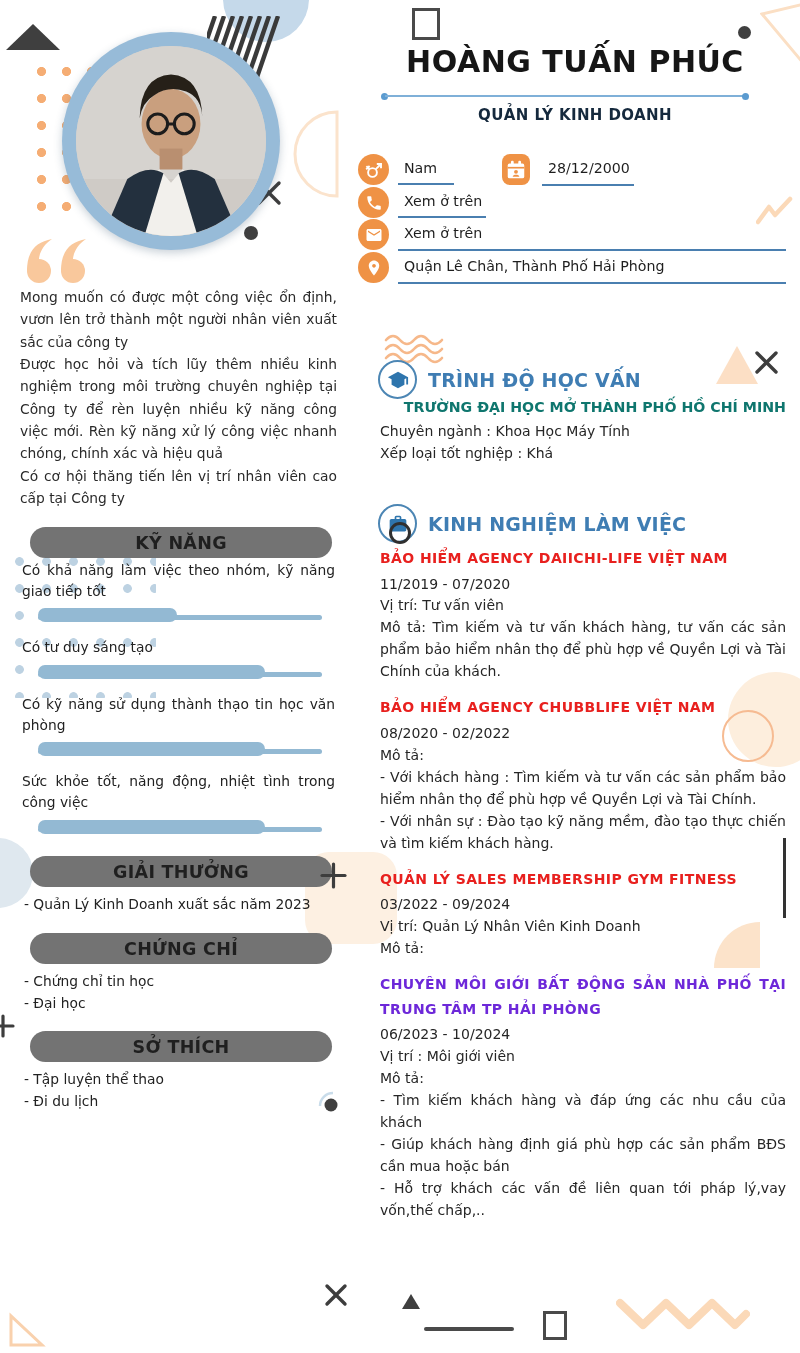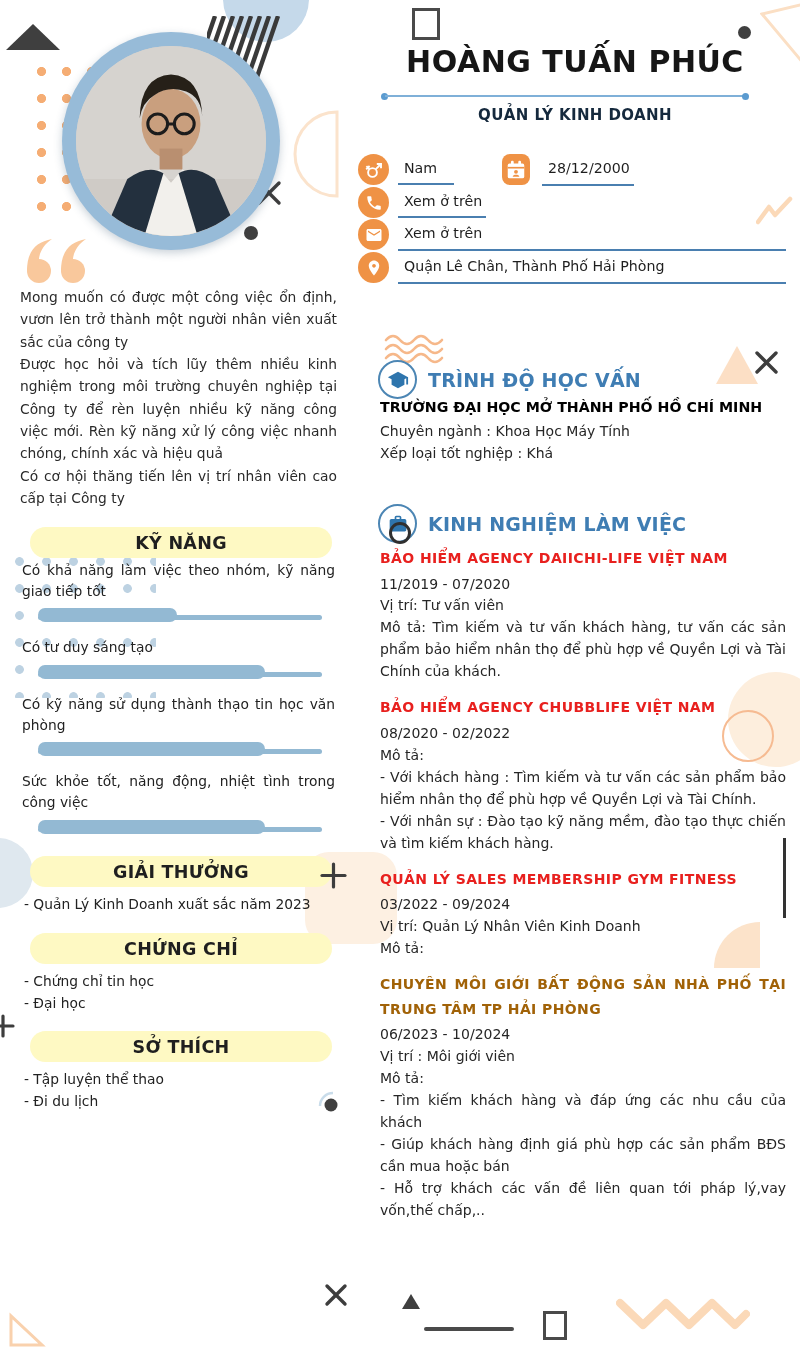--- a/index.html
+++ b/index.html
@@ -23,48 +23,48 @@
   .circle-outline-orange{width:48px;height:48px;border-radius:50%;border:2.5px solid #f6bb92;}
   .circle-outline-dark{width:16px;height:16px;border-radius:50%;border:3px solid #2f2f2f;background:#fff0;}
   .tri-peach-solid{width:0;height:0;border-left:21px solid transparent;border-right:21px solid transparent;border-bottom:38px solid #fcdfc5;}
   .footer-line{width:90px;height:4px;border-radius:2px;background:#4a4a4a;}
   .footer-tri{width:0;height:0;border-left:9px solid transparent;border-right:9px solid transparent;border-bottom:15px solid #3f3f3f;}
 
   
   .photo-ring{width:218px;height:218px;border-radius:50%;background:#97bbd8;box-shadow:0 3px 8px rgba(40,70,100,.25);z-index:2;display:flex;align-items:center;justify-content:center;}
   .photo-inner{width:190px;height:190px;border-radius:50%;overflow:hidden;background:#d6d3cf;}
   .objective{width:317px;font-size:13.8px;line-height:1.62;text-align:justify;color:#2a2a2a;z-index:1;}
-  .sec-pill{left:30px;width:302px;height:31px;background:#fef9c3;border-radius:18px;display:flex;align-items:center;justify-content:center;
+  .sec-pill{left:30px;width:302px;height:31px;background:#737373;border-radius:18px;display:flex;align-items:center;justify-content:center;
             font-weight:bold;font-size:17.5px;color:#1f1f1f;letter-spacing:.3px;z-index:2;}
   .skills-list{width:313px;z-index:1;}
   .skill-text{font-size:13.8px;line-height:1.5;text-align:justify;color:#222;}
   .skill-bar{position:relative;height:14px;margin:7px 0 15px 16px;width:284px;}
   .skill-tail{position:absolute;left:0;right:0;bottom:2px;height:5px;border-radius:4px;background:#93b9d3;}
   .skill-fill{position:absolute;left:0;top:0;height:14px;border-radius:9px;background:#93b9d3;}
   .simple-items{width:310px;font-size:13.8px;line-height:1.58;color:#222;z-index:1;}
 
   
   .name{width:360px;text-align:center;font-size:30px;font-weight:bold;color:#161616;letter-spacing:.5px;}
   .divider-line{width:360px;height:2px;background:#7fb0d8;}
   .divider-dot{width:7px;height:7px;border-radius:50%;background:#5b9bd0;}
   .subtitle{width:360px;text-align:center;font-size:15px;font-weight:bold;color:#15293d;letter-spacing:.4px;}
   .c-icon{width:31px;height:31px;border-radius:50%;background:#ef9245;display:flex;align-items:center;justify-content:center;}
   .c-icon-sq{width:28px;height:31px;border-radius:8px;background:#ef9245;display:flex;align-items:center;justify-content:center;}
   .c-text{font-size:14.2px;color:#1e1e1e;}
   .c-line{height:2px;background:#4a7fb0;}
   .rsec-head{display:flex;align-items:center;gap:11px;}
   .rsec-icon{width:35px;height:35px;border-radius:50%;border:2px solid #4c86b4;background:#fff;display:flex;align-items:center;justify-content:center;}
   .rsec-title{font-size:19px;font-weight:bold;color:#3f7db3;letter-spacing:.2px;}
-  .edu-school{width:406px;font-size:14.2px;font-weight:bold;color:#000000;}
+  .edu-school{width:406px;font-size:14.2px;font-weight:bold;color:#0f766e;text-align:right;}
   .edu-lines{width:406px;font-size:14px;line-height:1.58;color:#262626;}
   .jobs{width:406px;}
   .job{margin-bottom:12px;}
   .job-title{font-size:14px;font-weight:bold;letter-spacing:.4px;line-height:1.75;margin-bottom:3px;text-align:justify;}
   .jt-red{color:#e8201e;}
-  .jt-blue{color:#a16207;}
+  .jt-blue{color:#6d28d9;}
   .job-line{font-size:14px;line-height:1.57;color:#262626;text-align:justify;}
   .credit{font-family:"DejaVu Sans Mono","Liberation Mono",monospace;font-size:14px;color:#909090;}
 </style>
 </head>
 <body>
 
 <div class="page">
 
   <div class="abs tri-solid-dark" style="left:6px;top:24px;"></div>
   <div class="abs dots-orange" style="left:29px;top:58px;width:100px;height:160px;"></div>

